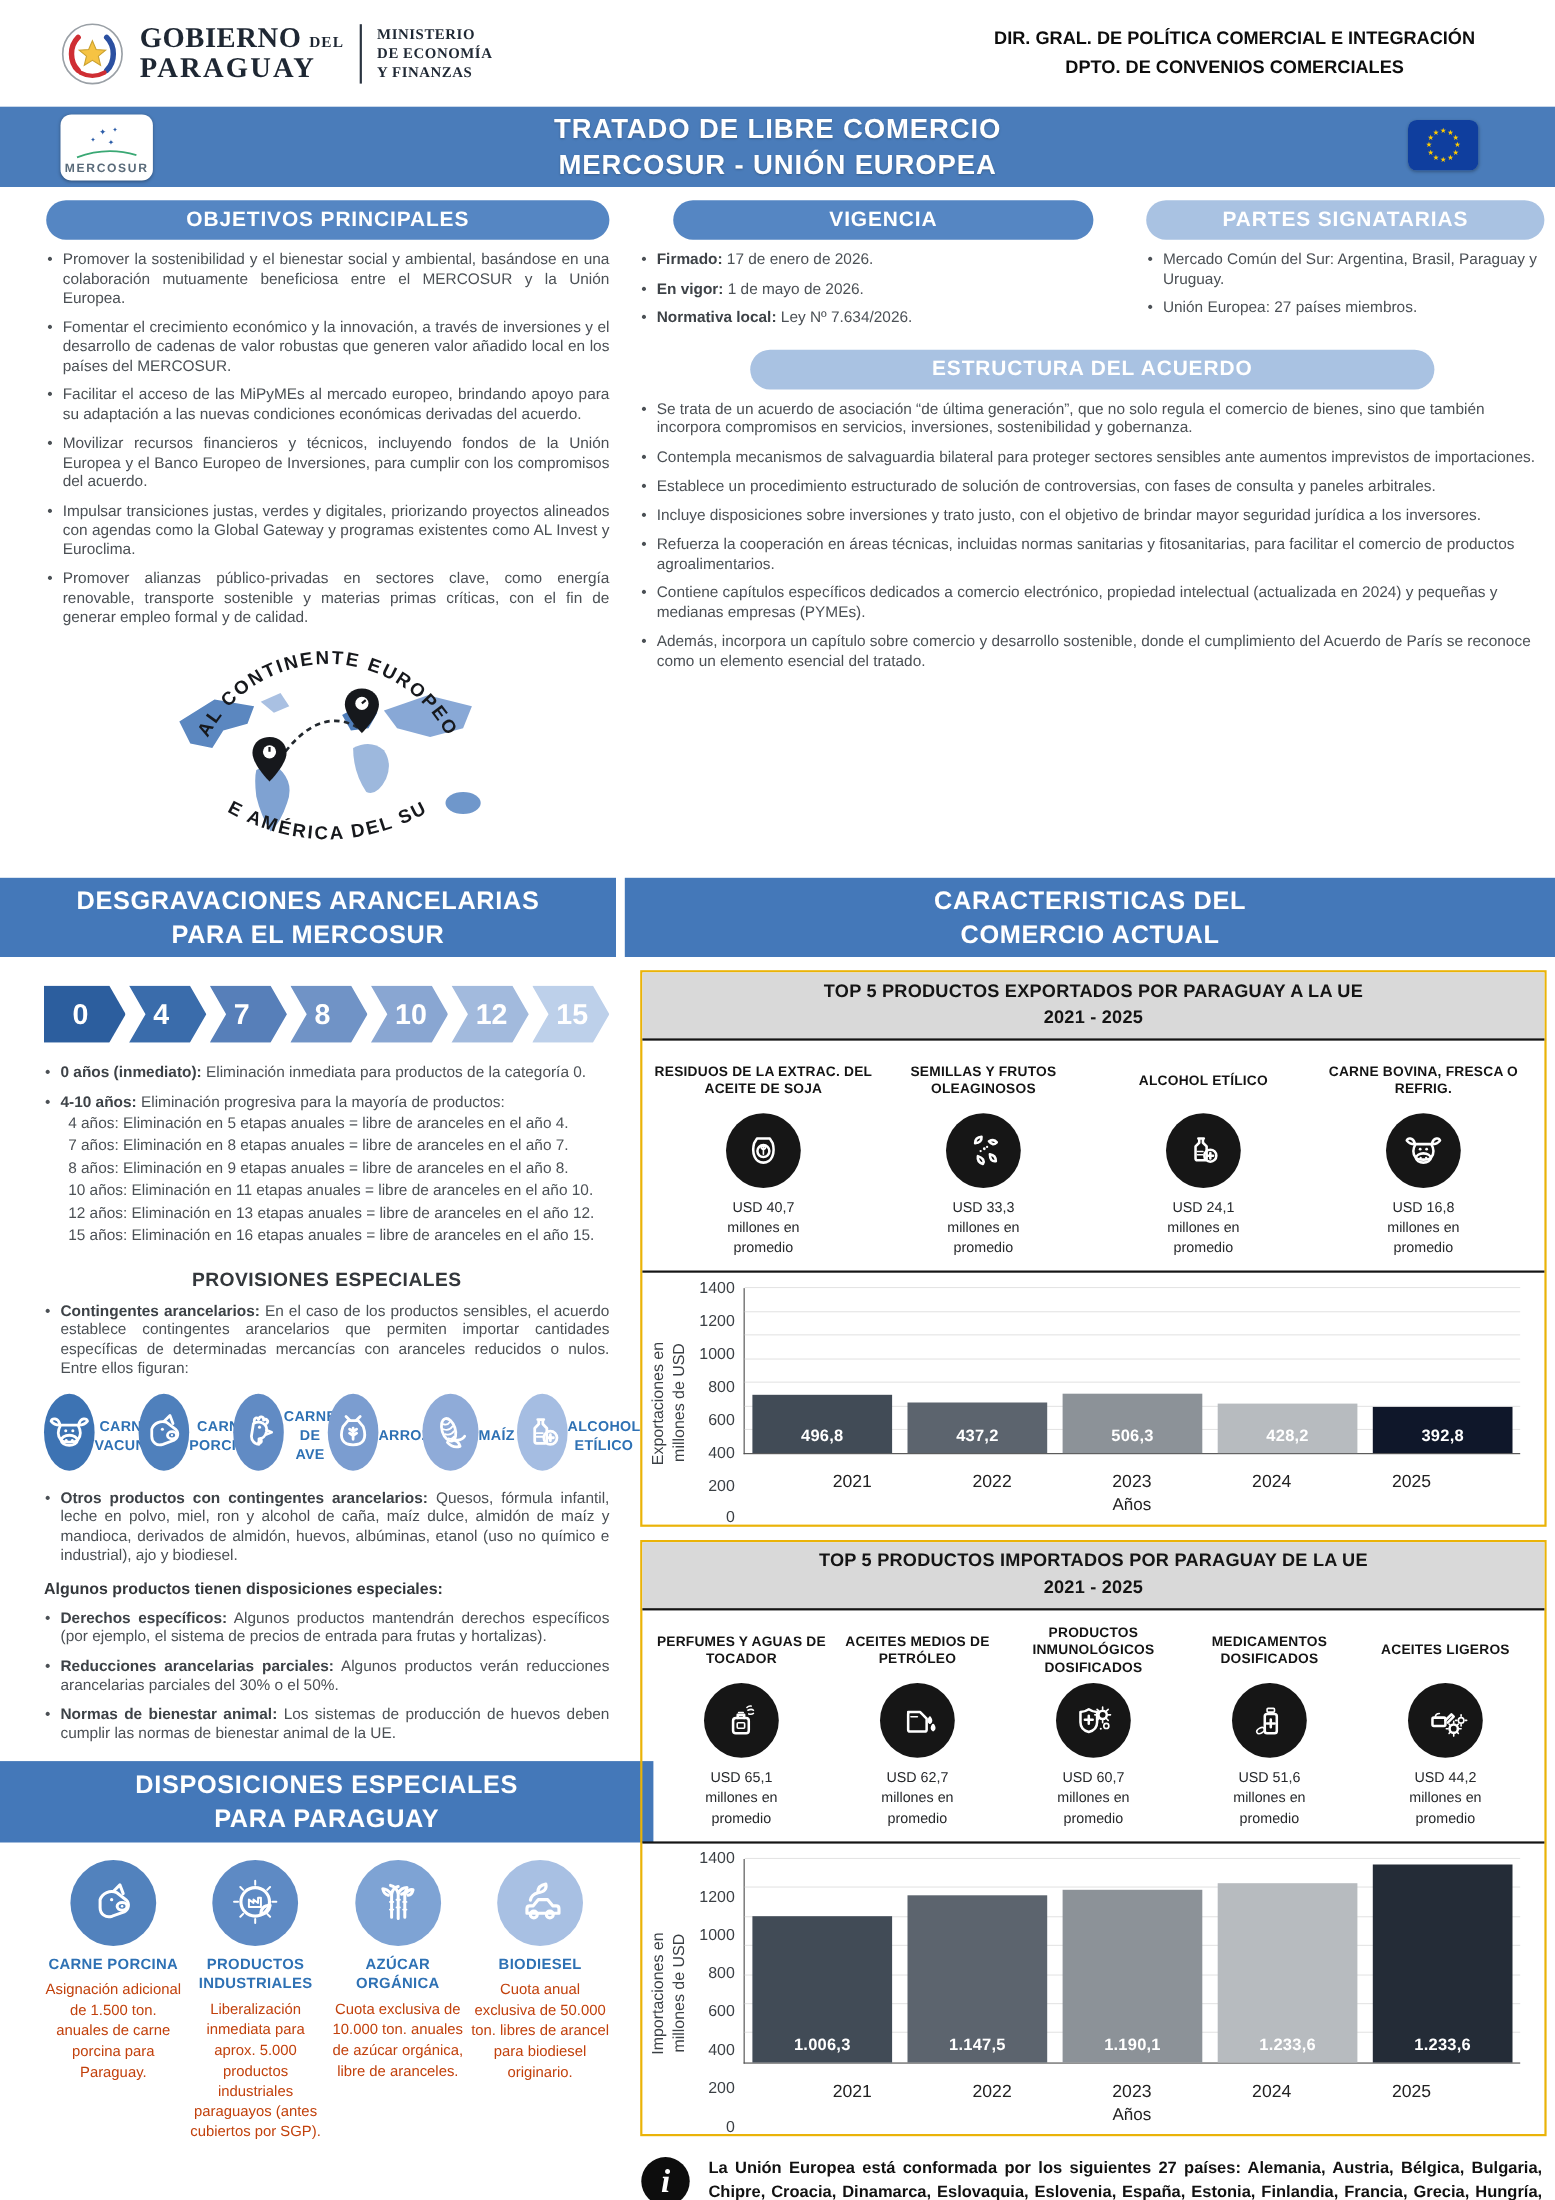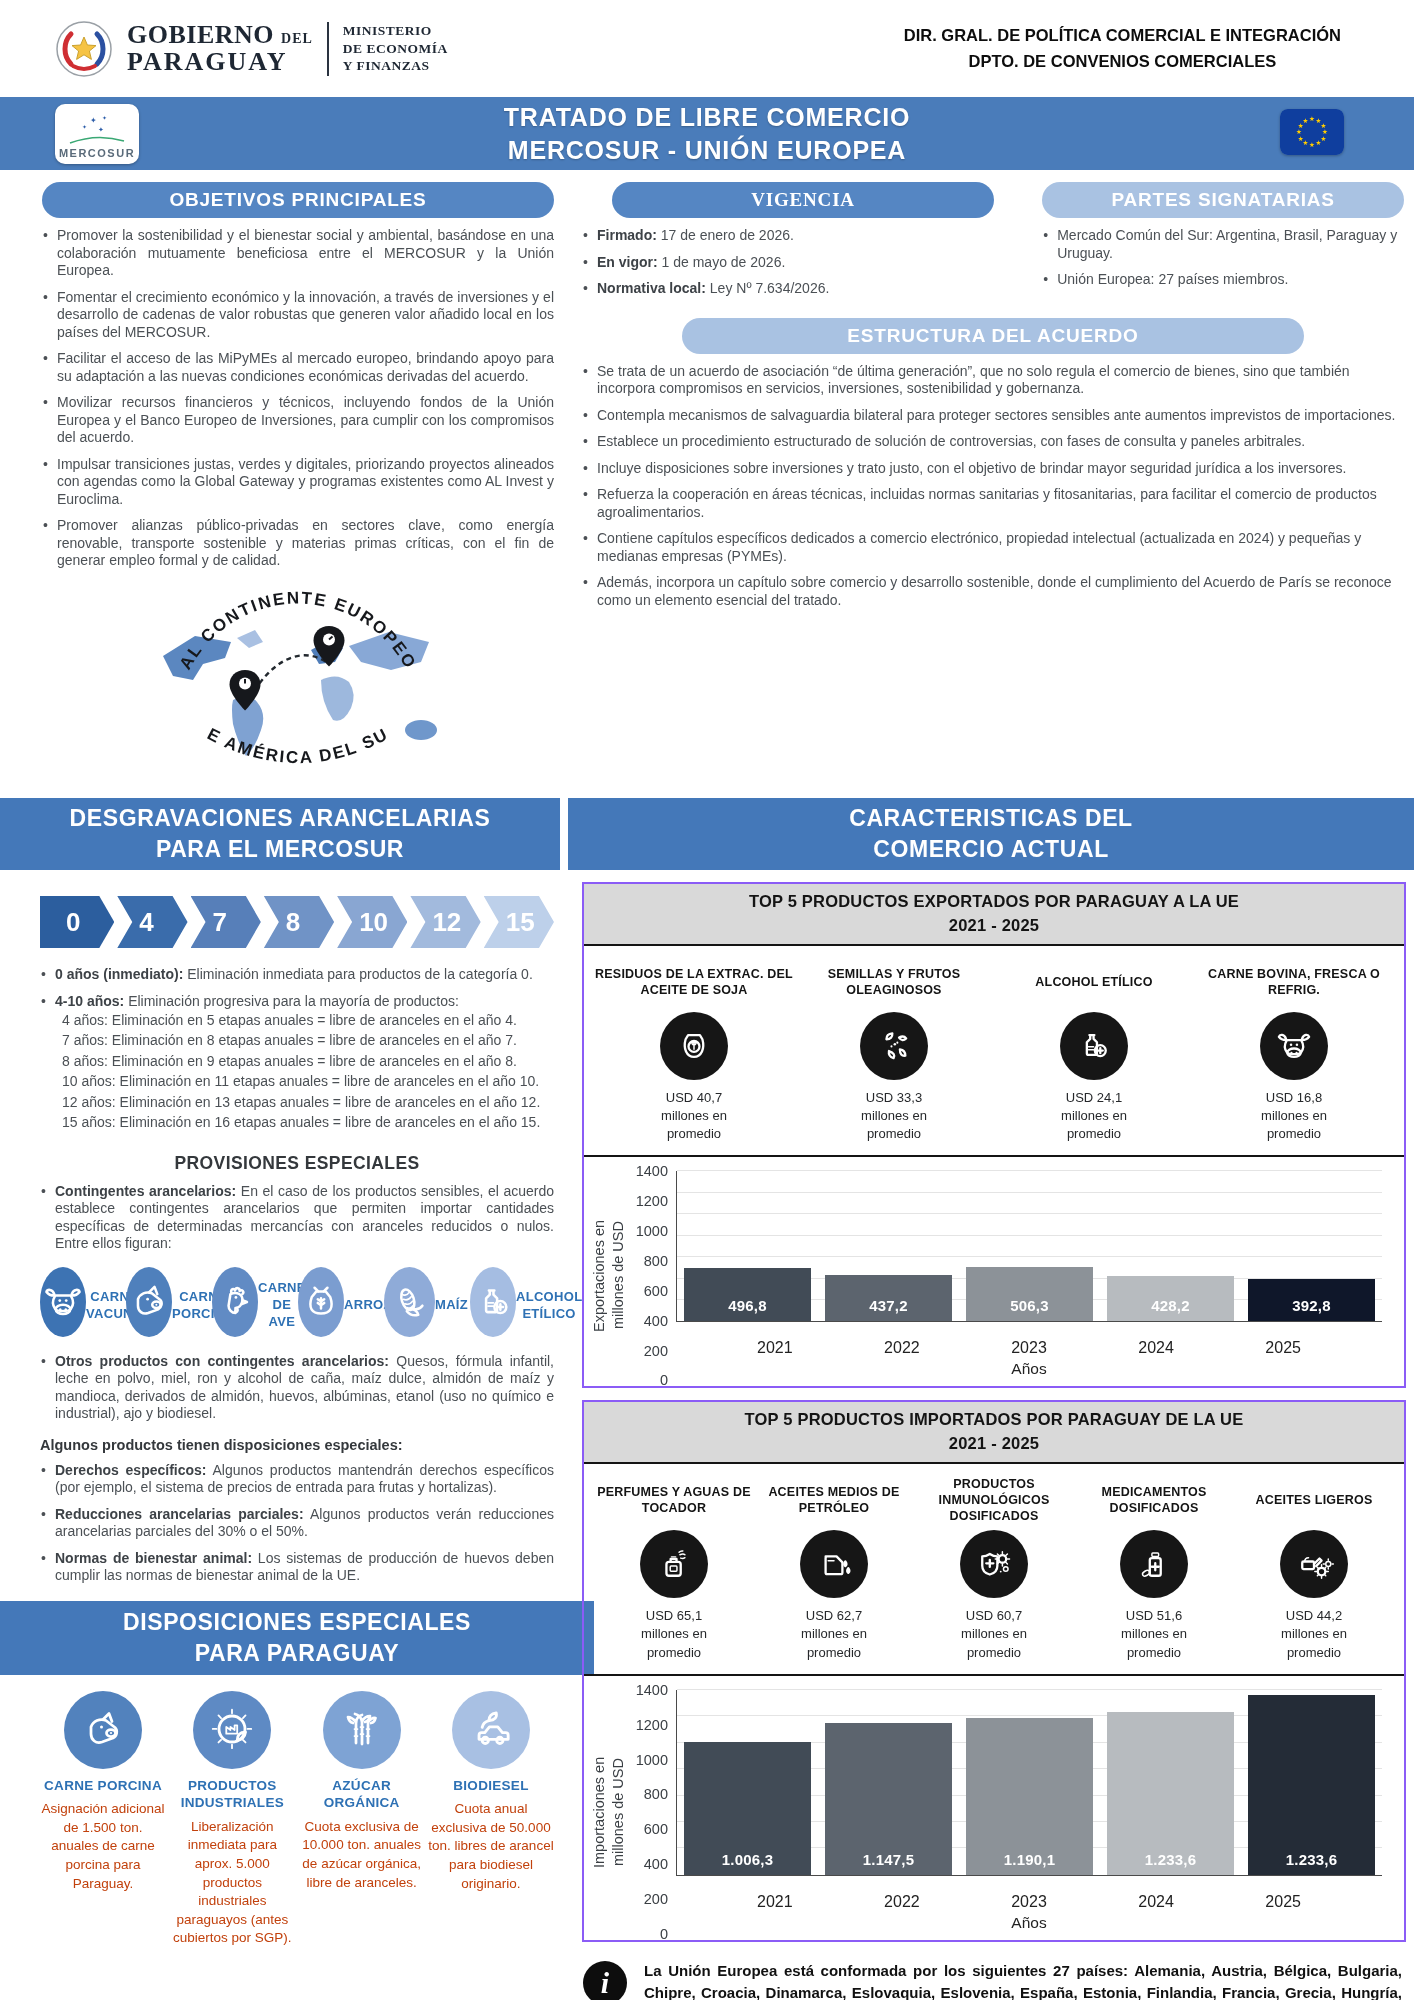--- a/index.html
+++ b/index.html
@@ -82,21 +82,21 @@
   .disp-row .disp-item:nth-child(3) .cic{background:#7ea3d4}
   .disp-row .disp-item:nth-child(4) .cic{background:#a8c0e3}
   .disp-item .bluelab{font-size:13.5px;}
   .disp-text{font-size:13.5px;line-height:1.38;text-align:center;color:#c2410c;margin-top:6px;}
 
   svg.ico *{fill:none;stroke:#fff;stroke-width:5.5;stroke-linecap:round;stroke-linejoin:round;}
   svg.ico .f{fill:#fff;stroke:none;}
   svg.ico .thin{stroke-width:3.5;}
 
   
-  .gbox{border:2px solid #8b5cf6;margin-top:12px;}
+  .gbox{border:2px solid #eab308;margin-top:12px;}
   .gbox-head{background:#d9d9d9;border-bottom:2px solid #141414;text-align:center;font-weight:800;font-size:16.5px;color:#141414;padding:6px 8px;line-height:1.45;letter-spacing:.2px;}
   .prod-row{display:flex;padding:10px 10px 12px;border-bottom:2px solid #141414;}
   .prod{flex:1;display:flex;flex-direction:column;align-items:center;}
   .prod-name{font-weight:800;font-size:12.5px;text-align:center;line-height:1.3;color:#141414;min-height:52px;display:flex;align-items:center;justify-content:center;letter-spacing:.2px;}
   .kic{width:68px;height:68px;border-radius:50%;background:#161616;display:flex;align-items:center;justify-content:center;margin-top:4px;}
   .prod-val{font-size:13px;color:#26282b;text-align:center;line-height:1.4;margin-top:9px;width:100px;}
 
   .chart{padding:14px 22px 6px 6px;}
   .chart-inner{display:flex;}
   .chart-ylabel{writing-mode:vertical-rl;transform:rotate(180deg);white-space:pre-line;font-size:14.5px;color:#3a3f44;text-align:center;line-height:1.3;width:40px;}
@@ -227,21 +227,21 @@
           <text font-size="17" font-weight="bold" fill="#16181c" letter-spacing="2">
             <textPath href="#arcBot" startOffset="50%" text-anchor="middle">DE AMÉRICA DEL SUR</textPath>
           </text>
         </svg>
       </div>
     </div>
 
     <div class="colR">
       <div style="display:flex;gap:18px;">
         <div style="flex:55;">
-          <div class="pill" style="margin:0 30px;font-family:Liberation Serif, serif;">VIGENCIA</div>
+          <div class="pill" style="margin:0 30px;">VIGENCIA</div>
           <div class="bul"><b>Firmado:</b> <span>17 de enero de 2026.</span></div>
           <div class="bul"><b>En vigor:</b> <span>1 de mayo de 2026.</span></div>
           <div class="bul"><b>Normativa local:</b> <span>Ley Nº 7.634/2026.</span></div>
         </div>
         <div style="flex:45;">
           <div class="pill light">PARTES SIGNATARIAS</div>
           <div class="bul">Mercado Común del Sur: Argentina, Brasil, Paraguay y Uruguay.</div>
           <div class="bul">Unión Europea: 27 países miembros.</div>
         </div>
       </div>

